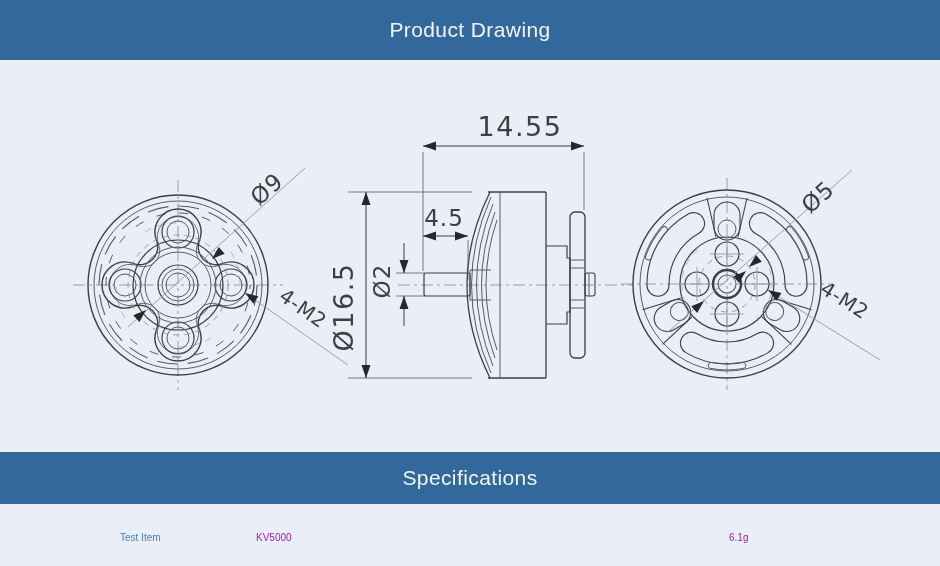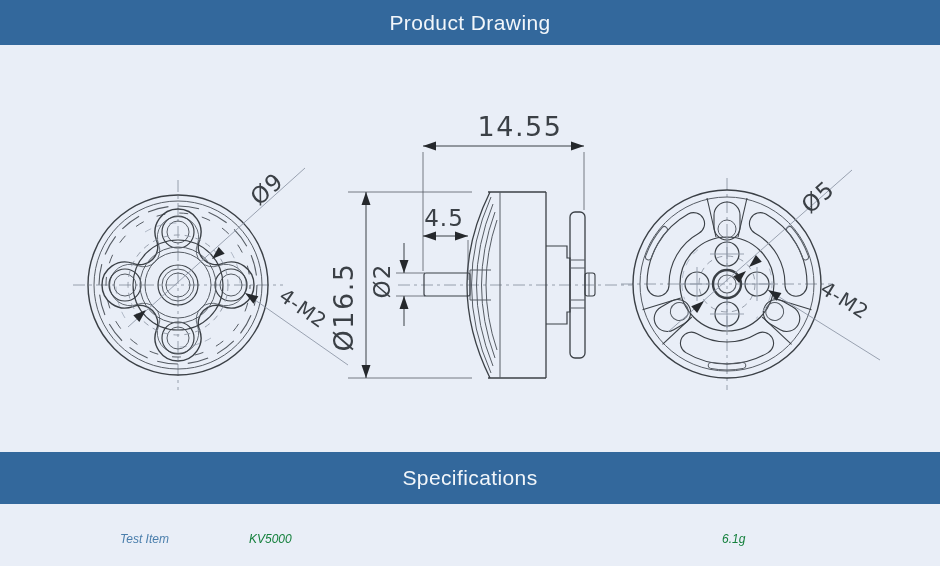--- a/index.html
+++ b/index.html
@@ -7,21 +7,21 @@
     width:940px;height:566px;position:relative;overflow:hidden;
     background:#E9EEF7;
     font-family:"Liberation Sans", sans-serif;
   }
   .band{
     position:absolute;left:0;width:940px;height:52px;
     background:#33689C;color:#F2F6FA;
     display:flex;align-items:center;justify-content:center;
     font-size:21px;letter-spacing:.4px;font-weight:400;
   }
-  #hdr-top{top:0;height:45px;}
+  #hdr-top{top:0;height:60px;}
   #hdr-spec{top:452px;}
   #drawing-wrap{position:absolute;left:0;top:52px;width:940px;height:400px;}
   svg text{
     font-family:"DejaVu Sans","Liberation Sans",sans-serif;
     fill:#3B4046;
   }
   .dimtxt{font-size:27px;letter-spacing:1.5px;}
   .dimtxt-s{font-size:23px;letter-spacing:1px;}
   .calltxt{font-size:23px;letter-spacing:1px;}
   .calltxt-s{font-size:20px;letter-spacing:.5px;}
@@ -29,25 +29,24 @@
   .ln-m{stroke:#565C64;fill:none;}
   .thin{stroke:#9099A8;stroke-width:.9;fill:none;}
   .dash-c{stroke:#8D95A3;stroke-width:.9;fill:none;stroke-dasharray:12 4 3 4;}
   .dash-b{stroke:#8D95A3;stroke-width:.9;fill:none;stroke-dasharray:6 5;}
   .dash-l{stroke:#AAB3C2;stroke-width:.9;fill:none;stroke-dasharray:7 6;}
   .arr{fill:#25282C;stroke:none;}
   .dimln{stroke:#3B4046;stroke-width:1;fill:none;}
   .extln{stroke:#565C64;stroke-width:.8;fill:none;}
   #spec-row{
     position:absolute;left:0;top:527px;width:940px;height:30px;
-    font-size:12px;
-    font-style:italic;
+    font-size:10px;
   }
   .spec-label{position:absolute;color:#4A7EAC;white-space:nowrap;}
-  .spec-value{position:absolute;color:#15803d;white-space:nowrap;}
+  .spec-value{position:absolute;color:#a21caf;white-space:nowrap;margin-left:7px;}
   #spec-label-0{left:120px;top:5px;}
   #spec-value-0{left:249px;top:5px;}
   #spec-label-1{left:525px;top:5px;}
   #spec-value-1{left:722px;top:5px;}
 </style>
 </head>
 <body>
 
 <div class="band" id="hdr-top">
   <span>Product Drawing</span>

